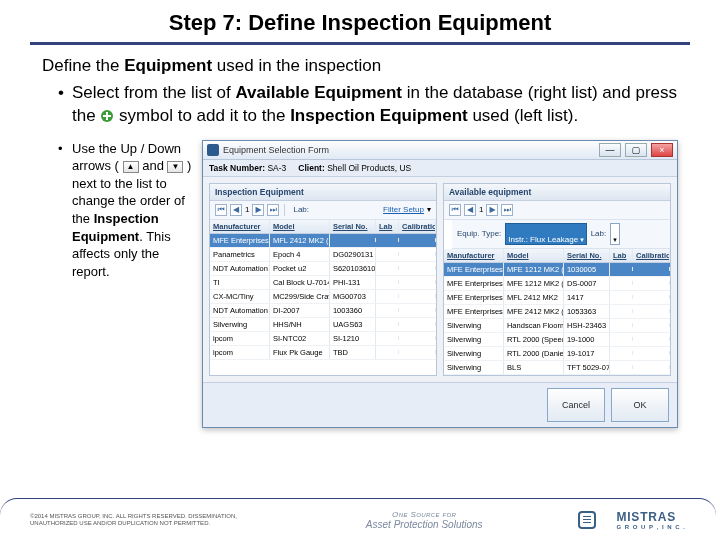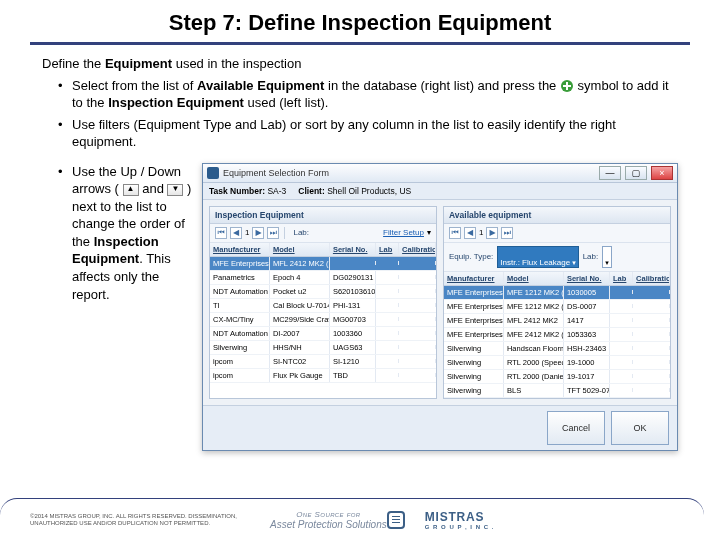--- a/index.html
+++ b/index.html
@@ -18,21 +18,21 @@
     text-align: center;
     padding: 10px 0 6px 0;
   }
   .hr {
     height: 3px;
     background: #33417c;
     margin: 0 30px 10px 30px;
   }
   .content {
     padding: 0 42px;
-    font-size: 13px;
+    font-size: 17px;
     line-height: 1.35;
   }
   .intro { margin-bottom: 4px; }
   .intro b, .content b { font-weight: bold; }
   ul { list-style: none; padding-left: 16px; }
   ul li { position: relative; padding-left: 14px; margin-bottom: 4px; }
   ul li::before { content: "•"; position: absolute; left: 0; }
   .lower {
     display: flex;
     gap: 10px;
@@ -119,20 +119,21 @@
   }
   .nav-btn { width: 12px; height: 12px; border:1px solid #9db3cd; background:#fff; font-size:8px; display:inline-flex; align-items:center; justify-content:center; color:#3b6aa0; }
   .panel-nav .sep { width:1px; height:12px; background:#c4d0e0; margin:0 2px; }
   .panel-nav .lbl { color:#26466d; margin-left: 3px; }
   .panel-filters {
     display:flex; align-items:center; gap:4px;
     padding:3px 5px;
     border-bottom:1px solid #dbe3ee;
     background:#f4f7fb;
     font-size: 8px;
+    margin-left: 8px;
   }
   .panel-filters .flabel { color:#26466d; }
   .panel-filters .dropdown {
     display:inline-flex; align-items:flex-end;
     border:1px solid #8aa6c8; background:#fff;
     padding: 0 2px; height:22px;
     gap: 2px;
   }
   .panel-filters .dropdown.blue { background:#307abf; color:#fff; border-color:#1f5e96; }
   .panel-filters .dropdown .dd-chev { font-size:7px; }
@@ -164,25 +165,26 @@
     min-width: 58px; height: 34px;
     border:1px solid #8aa6c8;
     background: linear-gradient(#fefefe,#e2eaf3);
     font-size: 9px;
     display:inline-flex; align-items:center; justify-content:center;
     color:#2a2a2a;
   }
   
   .slide-footer {
     position: absolute;
-    bottom: 0; left: 0; right: 16px;
+    bottom: 0; left: 0; right: 4px;
     height: 42px;
     border-top: 1px solid #33417c;
     display: flex;
     align-items: center;
+    justify-content: space-between;
     padding: 0 30px;
     font-size: 6px;
     color: #555;
     border-radius: 17px;
   }
   .footer-left { max-width: 240px; line-height: 1.1; }
   .footer-center { font-style: italic; color:#7b899e; font-size: 10px; text-align:center; }
   .footer-center .l1 { font-variant: small-caps; font-size:8px; letter-spacing:0.4px; }
   .footer-right { display:flex; align-items:center; gap:20px; }
   .mistras-logo { width:18px; height:18px; border:2px solid #3c5f86; border-radius:4px; position:relative; }
@@ -203,21 +205,20 @@
   </div>
   <ul>
     <li>
       <span>Select from the list of </span><b>Available Equipment</b><span> in the database (right list) and press the </span><span class="add-icon">
           <svg viewBox="0 0 14 14">
             <circle cx="7" cy="7" r="6" fill="#3a9d3a"></circle>
             <path d="M7 3v8M3 7h8" stroke="#fff" stroke-width="2"></path>
           </svg>
         </span><span> symbol to add it to the </span><b>Inspection Equipment</b><span> used (left list).</span>
     </li>
-    <li>Use filters (Equipment Type and Lab) or sort by any column in the list to easily identify the right equipment.</li>
   </ul>
 </div>
 
 <div class="lower">
   <div class="lower-left">
     <ul>
       <li>
         <span>Use the Up / Down arrows ( </span><span class="arrow-btn">▲</span><span> and </span><span class="arrow-btn">▼</span><span> ) next to the list to change the order of the </span><b>Inspection Equipment</b><span>. This affects only the report.</span>
       </li>
     </ul>

